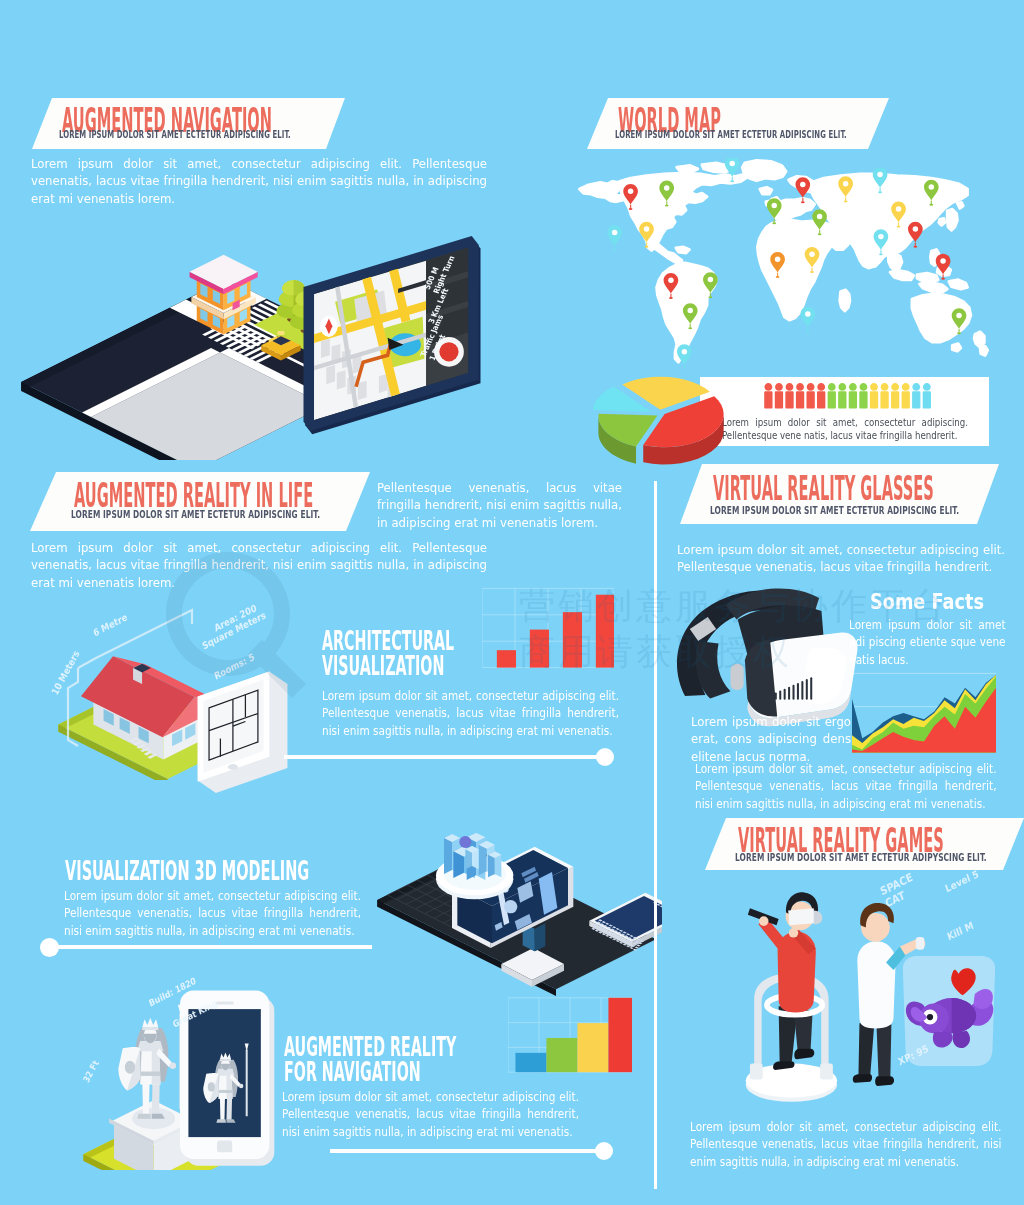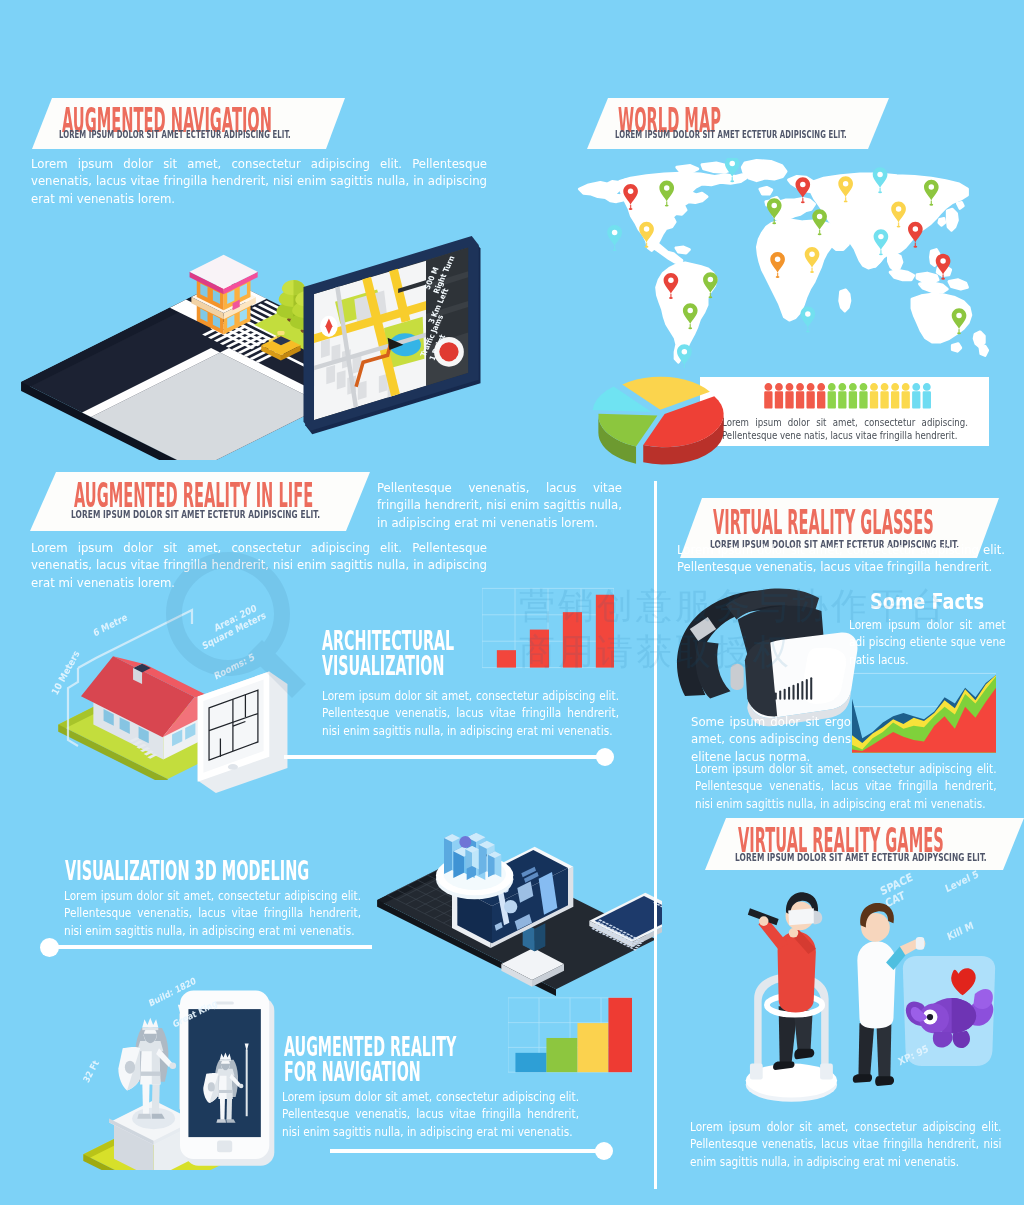--- a/index.html
+++ b/index.html
@@ -920,21 +920,21 @@
 <div class="sx hud" style="left:944px;top:885px;font-size:10px;transform:scaleX(1);transform:rotate(-26deg) skewX(-6deg);color:#e9f7ff;opacity:.85;">Level 5</div>
 <div class="sx hud" style="left:946px;top:933px;font-size:10px;transform:scaleX(1);transform:rotate(-26deg) skewX(-6deg);color:#e9f7ff;opacity:.85;">Kill M</div>
 <div class="sx hud" style="left:897px;top:1058px;font-size:10px;transform:scaleX(1);transform:rotate(-26deg) skewX(-6deg);color:#e9f7ff;opacity:.85;">XP: 95</div>
 <div class="divider" style="left:56px;top:945px;width:316px;height:4.4px;"></div>
 <div class="dot" style="left:40px;top:938px;width:19px;height:19px;"></div>
 <div class="divider" style="left:284px;top:755px;width:315px;height:4.4px;"></div>
 <div class="dot" style="left:596px;top:748px;width:18px;height:18px;"></div>
 <div class="divider" style="left:330px;top:1149px;width:272px;height:4.4px;"></div>
 <div class="dot" style="left:595px;top:1142px;width:18px;height:18px;"></div>
 <div class="divider" style="left:654px;top:481px;width:3px;height:708px;"></div>
-<div class="banner" style="left:680px;top:498px;width:322px;height:72px;">
+<div class="banner" style="left:680px;top:464px;width:322px;height:72px;">
 <svg width="322" height="60" viewBox="0 0 322 60" style="left:0;top:0;">
         <polygon points="22,0 319,0 297,60 0,60" fill="#fdfdfb"></polygon>
       </svg>
 <div class="sx banner-t" style="left:33px;top:7px;font-size:34px;transform:scaleX(0.478);">VIRTUAL REALITY GLASSES</div>
 <div class="sx banner-s" style="left:30px;top:42px;font-size:9.6px;transform:scaleX(0.86);">LOREM IPSUM DOLOR SIT AMET ECTETUR ADIPISCING ELIT.</div>
 </div>
 <div class="para" style="left:677px;top:541px;width:328px;">Lorem ipsum dolor sit amet, consectetur adipiscing elit. Pellentesque venenatis, lacus vitae fringilla hendrerit.</div>
 <div class="illu" style="left:674px;top:580px;width:192px;height:152px;">
       <svg width="192" height="152" viewBox="10 -8 320 254" style="left:0px;top:0px;">
         <g>
@@ -970,21 +970,21 @@
         <g stroke="#ffffff" stroke-width="1" opacity="0.5" fill="none">
           <line x1="0" y1="0" x2="200" y2="0"></line>
           <line x1="0" y1="46.2" x2="200" y2="46.2"></line>
         </g>
         <path d="M0,35.2 L14.2857,90.2 L28.5714,81.4 L42.8571,68.2 L57.1429,59.4 L71.4286,55 L85.7143,59.4 L100,63.8 L114.286,52.8 L128.571,33 L142.857,41.8 L157.143,19.8 L171.429,33 L185.714,13.2 L200,2.2 L200,110 L0,110 Z" fill="#1c5f8c"></path>
         <path d="M0,85.8 L14.2857,96.8 L28.5714,83.6 L42.8571,74.8 L57.1429,63.8 L71.4286,70.4 L85.7143,61.6 L100,66 L114.286,55 L128.571,37.4 L142.857,48.4 L157.143,22 L171.429,37.4 L185.714,15.4 L200,2.2 L200,110 L0,110 Z" fill="#f7e23a"></path>
         <path d="M0,99 L14.2857,105.6 L28.5714,90.2 L42.8571,81.4 L57.1429,68.2 L71.4286,77 L85.7143,72.6 L100,74.8 L114.286,59.4 L128.571,46.2 L142.857,57.2 L157.143,28.6 L171.429,41.8 L185.714,22 L200,4.4 L200,110 L0,110 Z" fill="#7fd13b"></path>
         <path d="M0,105.6 L14.2857,107.8 L28.5714,99 L42.8571,90.2 L57.1429,81.4 L71.4286,88 L85.7143,92.4 L100,94.6 L114.286,72.6 L128.571,59.4 L142.857,77 L157.143,46.2 L171.429,61.6 L185.714,39.6 L200,19.8 L200,110 L0,110 Z" fill="#f4453c"></path>
       </svg>
     </div>
-<div class="para" style="left:691px;top:713px;width:160px;">Some ipsum dolor sit ergo amet, cons adipiscing dens elitene lacus norma.</div>
+<div class="para" style="left:691px;top:713px;width:160px;">Lorem ipsum dolor sit ergo erat, cons adipiscing dens elitene lacus norma.</div>
 <div class="para nx" style="left:695px;top:760px;width:335px;">Lorem ipsum dolor sit amet, consectetur adipiscing elit. Pellentesque venenatis, lacus vitae fringilla hendrerit, nisi enim sagittis nulla, in adipiscing erat mi venenatis.</div>
 <div class="banner" style="left:705px;top:818px;width:322px;height:52px;">
 <svg width="322" height="52" viewBox="0 0 322 52" style="left:0;top:0;">
         <polygon points="21,0 319,0 298,52 0,52" fill="#fdfdfb"></polygon>
       </svg>
 <div class="sx banner-t" style="left:33px;top:5px;font-size:34px;transform:scaleX(0.478);">VIRTUAL REALITY GAMES</div>
 <div class="sx banner-s" style="left:30px;top:35px;font-size:9.6px;transform:scaleX(0.86);">LOREM IPSUM DOLOR SIT AMET ECTETUR ADIPYSCING ELIT.</div>
 </div>
 <div class="para nx" style="left:690px;top:1118px;width:346px;">Lorem ipsum dolor sit amet, consectetur adipiscing elit. Pellentesque venenatis, lacus vitae fringilla hendrerit, nisi enim sagittis nulla, in adipiscing erat mi venenatis.</div>
 <div class="wmwrap">

